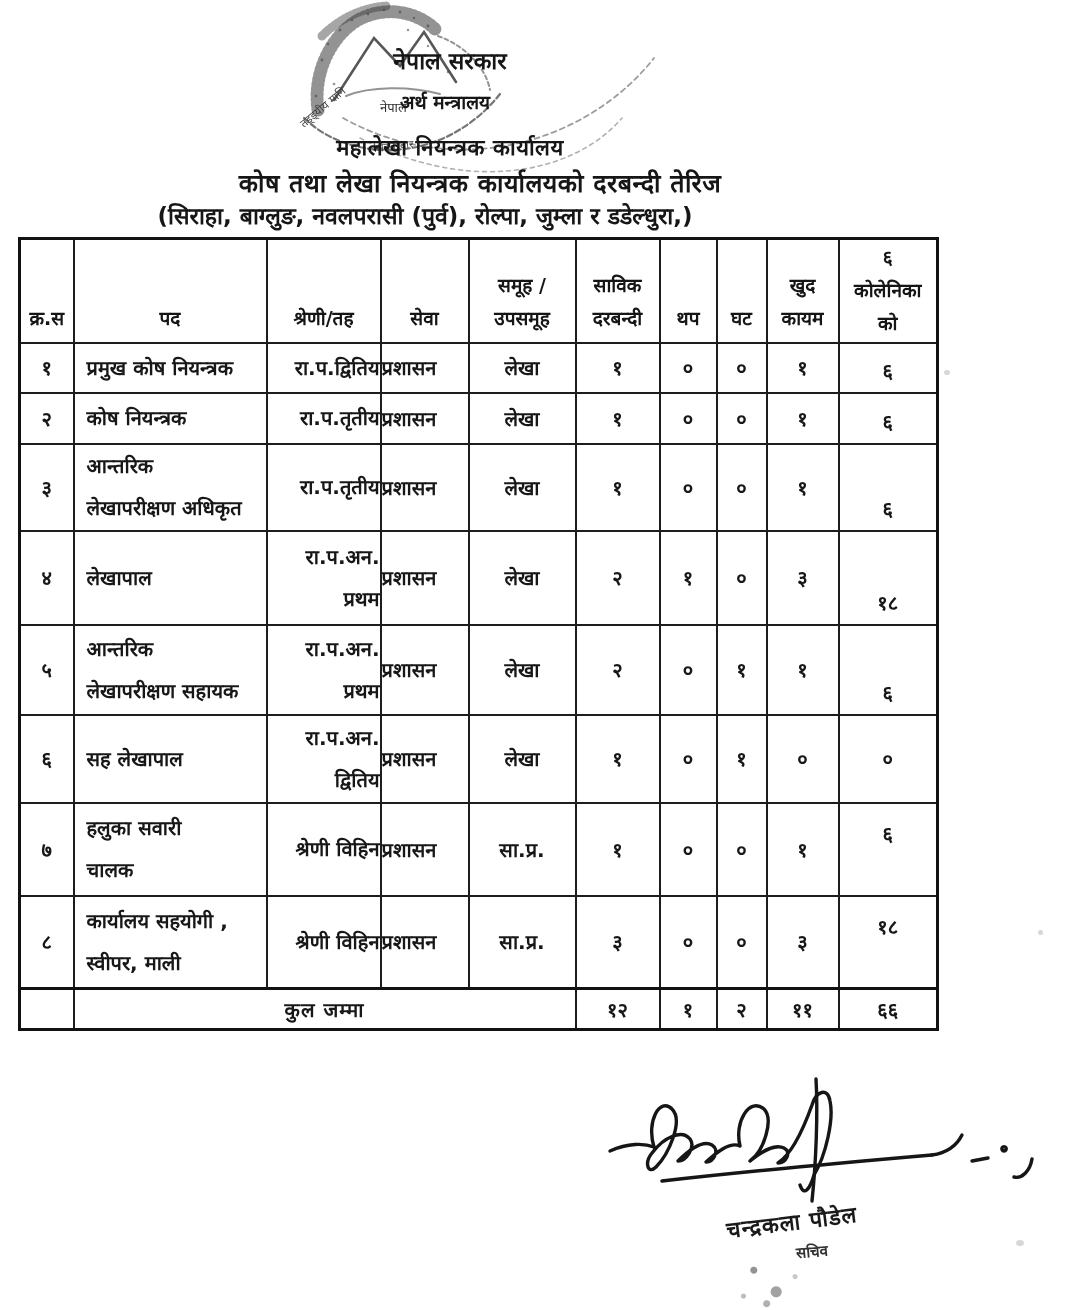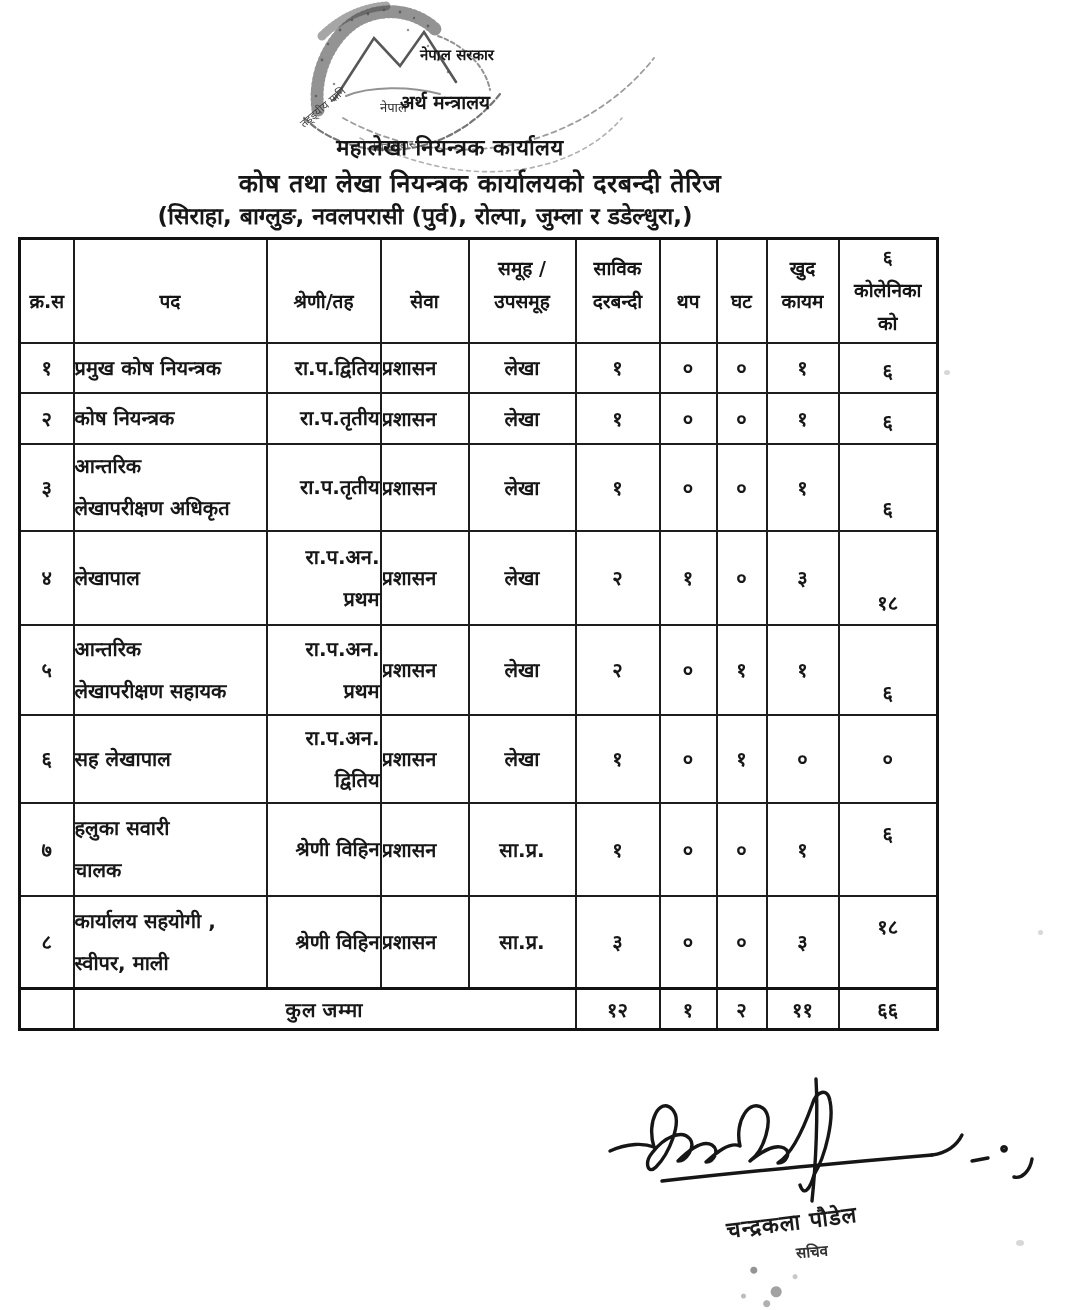--- a/index.html
+++ b/index.html
@@ -8,60 +8,60 @@
     background:#ffffff;
     font-family:"DejaVu Sans","Liberation Sans",sans-serif;
     color:#1b1b1b;
     position:relative;
     overflow:hidden;
   }
   .page{position:absolute;inset:0;}
 
   
   .hdr-text{position:absolute;text-align:center;font-weight:700;color:#161616;white-space:nowrap;}
-  .gov     {left:337px;top:44px; width:240px;font-size:15px;}
+  .gov     {left:330px;top:44px; width:240px;font-size:23px;}
   .ministry{left:330px;top:89px; width:230px;font-size:19px;}
   .office  {left:280px;top:131px;width:340px;font-size:22px;letter-spacing:.5px;}
   .title   {left:180px;top:165px;width:600px;font-size:25px;letter-spacing:.5px;}
   .subtitle{left:100px;top:199px;width:650px;font-size:23px;}
   .annex   {left:788px;top:48px; width:220px;font-size:21px;text-align:left;}
 
   .emblem{position:absolute;left:288px;top:0px;width:392px;height:176px;}
 
   
   table.dt{
     position:absolute;left:18px;top:237px;
     width:918px;border-collapse:collapse;table-layout:fixed;
     border:3px solid #121212;
   }
   table.dt th,table.dt td{border:2px solid #1d1d1d;padding:0;overflow:hidden;}
   table.dt thead tr{height:104px;}
   table.dt th{
-    vertical-align:bottom;padding-bottom:24px;
+    vertical-align:bottom;padding-bottom:7px;
     font-size:19px;font-weight:700;text-align:center;line-height:33px;color:#151515;
   }
   table.dt th.h-col6{vertical-align:middle;padding-bottom:0;}
   table.dt td{font-size:20px;font-weight:600;vertical-align:middle;color:#171717;}
-  .cl{line-height:42px;}
+  .cl{line-height:42px;padding-left:12px;}
   .c-sn{text-align:center;}
   .c-post{text-align:left;padding-left:12px;}
   .c-grade{text-align:right;padding-left:8px;}
-  .c-service{text-align:left;padding-left:10px;border-radius:9px;}
+  .c-service{text-align:left;padding-left:10px;}
   .c-group{text-align:center;padding-left:8px;}
   .c-num{text-align:center;font-weight:700;}
   .c-col6{text-align:center;font-weight:700;}
   tbody tr:nth-child(1){height:50px;}
   tbody tr:nth-child(2){height:51px;}
   tbody tr:nth-child(3){height:87px;}
   tbody tr:nth-child(4){height:94px;}
   tbody tr:nth-child(5){height:90px;}
   tbody tr:nth-child(6){height:88px;}
   tbody tr:nth-child(7){height:93px;}
   tbody tr:nth-child(8){height:93px;}
-  tbody tr:nth-child(9){height:41px;font-family:Liberation Serif, serif;}
+  tbody tr:nth-child(9){height:41px;}
   tbody tr:nth-child(-n+5) .c-col6{vertical-align:bottom;padding-bottom:8px;}
   tbody tr:nth-child(7) .c-col6,
   tbody tr:nth-child(8) .c-col6{vertical-align:top;padding-top:16px;}
   tbody tr:nth-child(9) td{border-top:3px solid #121212;font-weight:700;}
   .t-label{text-align:center;font-size:21px;font-weight:700;letter-spacing:1px;}
 
   
   .sig-svg{position:absolute;left:600px;top:1063px;width:460px;height:152px;}
   .sig-name{
     position:absolute;left:726px;top:1206px;

